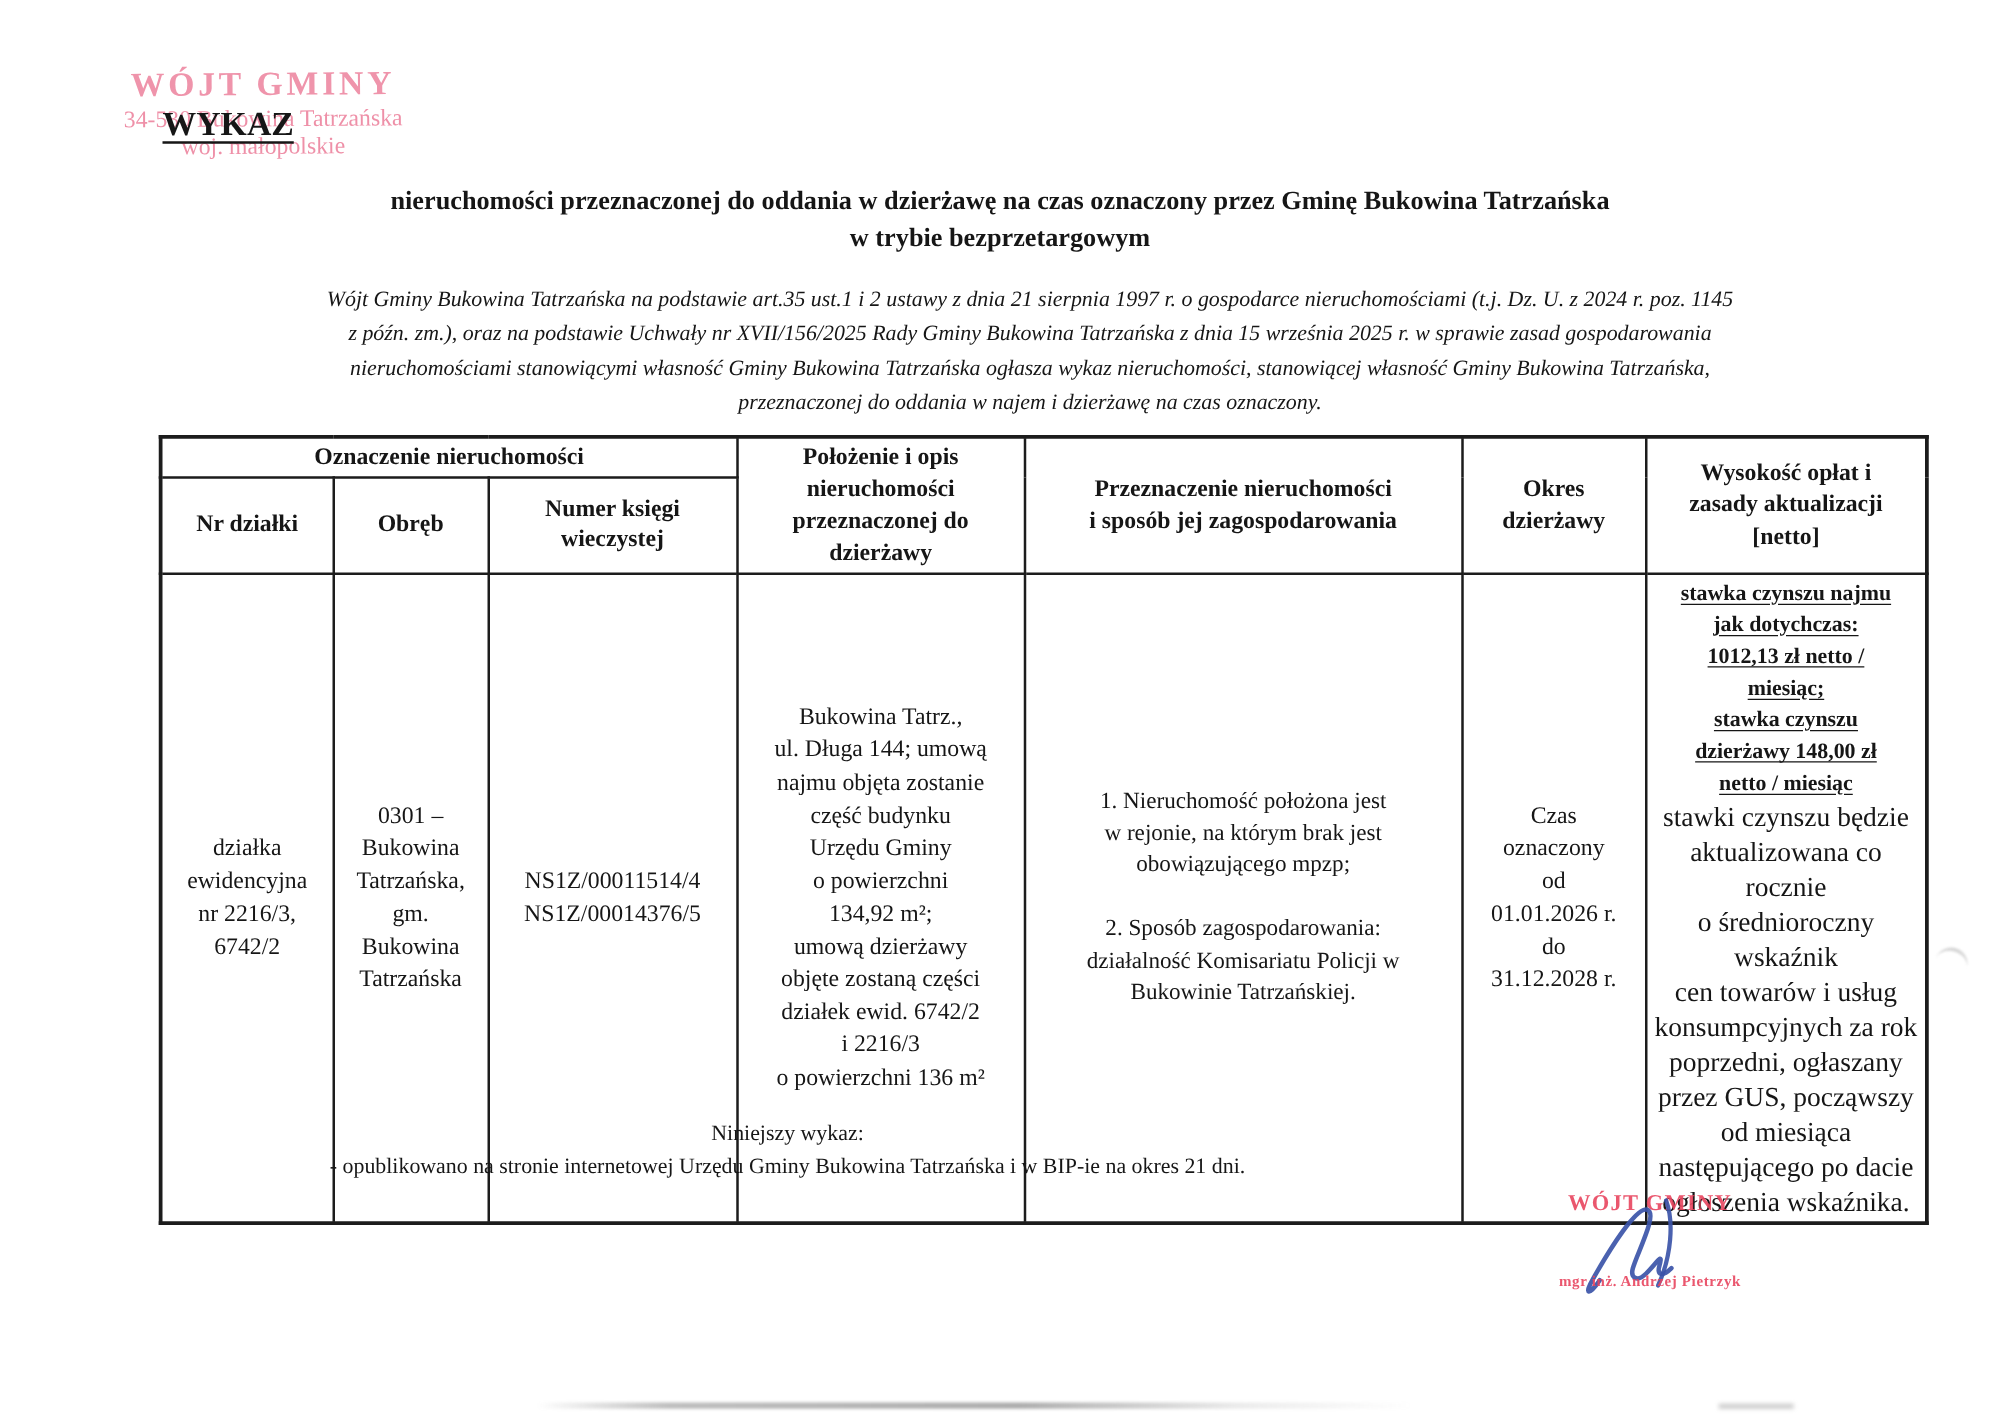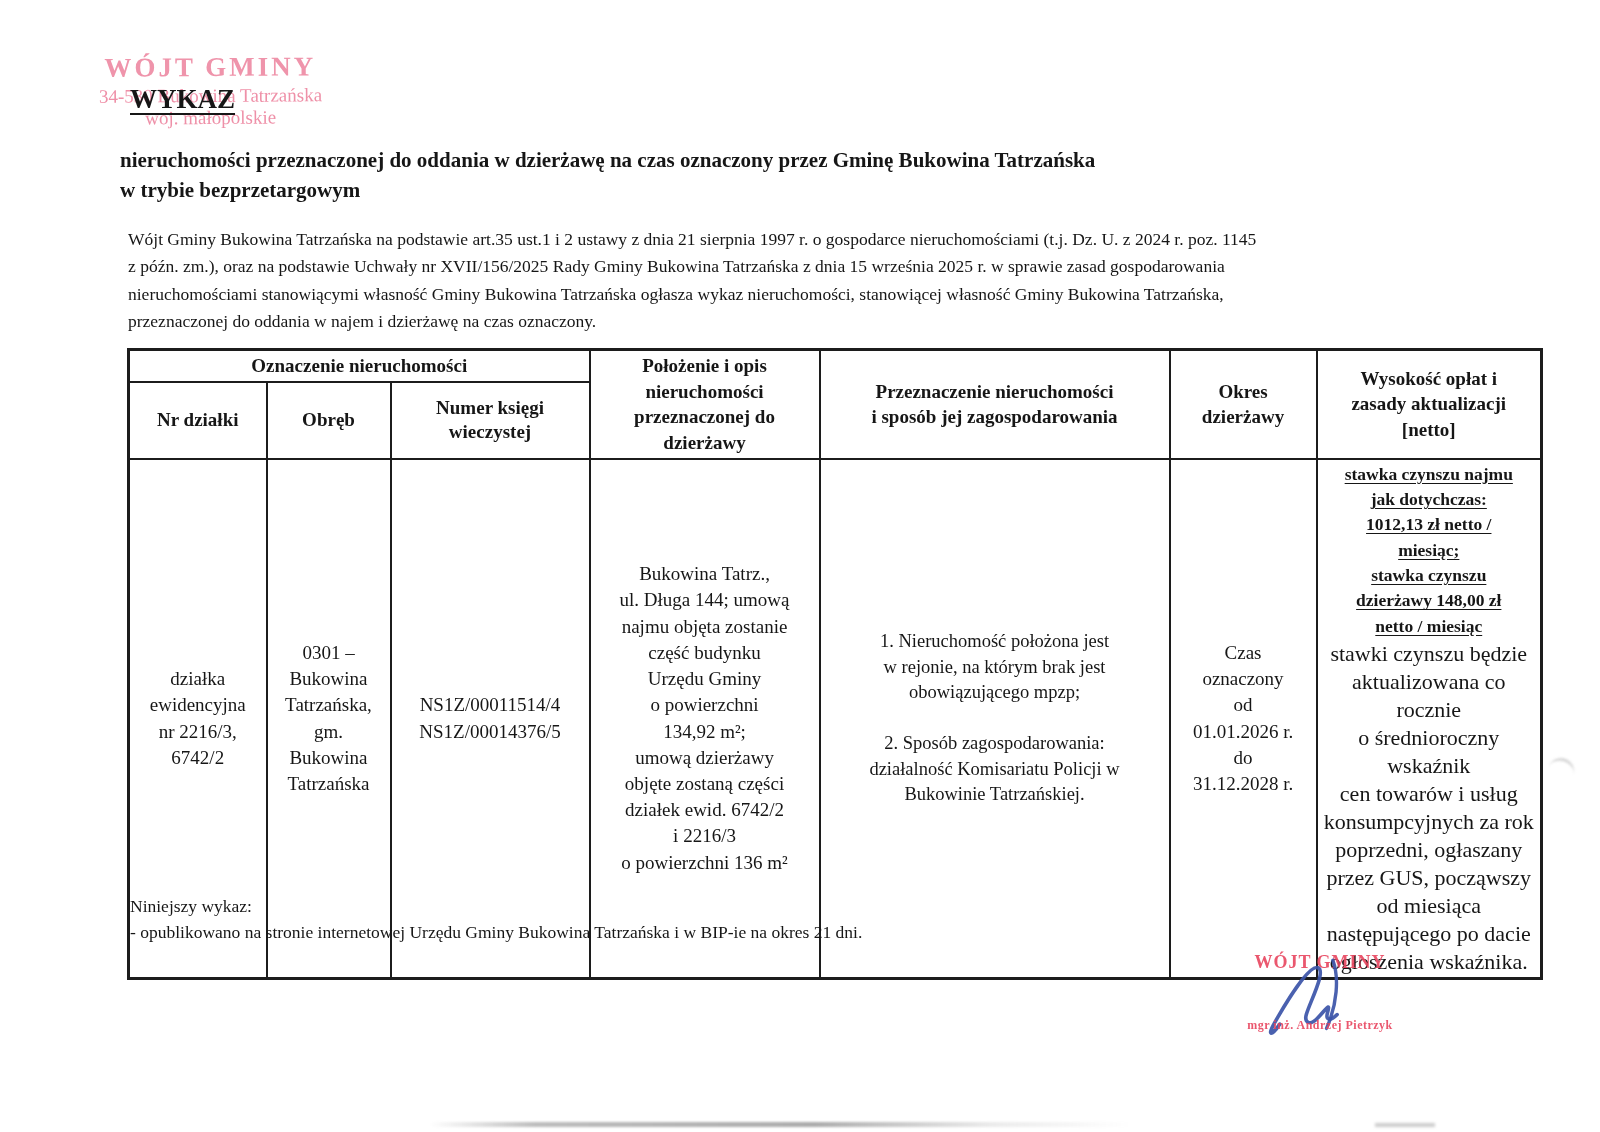--- a/index.html
+++ b/index.html
@@ -34,25 +34,25 @@
   .stamp .l3{font-size:19px;opacity:.95;}
 
   
   .title{
     position:absolute;left:130px;top:84px;width:1360px;
     text-align:left;font-size:27px;font-weight:bold;
     text-decoration:underline;text-underline-offset:5px;text-decoration-thickness:2px;
   }
   .subtitle{
     position:absolute;left:120px;top:145px;width:1360px;
-    font-size:21px;font-weight:bold;line-height:1.45;
+    text-align:center;font-size:21px;font-weight:bold;line-height:1.45;
   }
   .intro{
     position:absolute;left:128px;top:226px;width:1392px;
-    font-size:17.5px;line-height:1.56;
+    text-align:center;font-size:17.5px;line-height:1.56;font-style:italic;
   }
 
   
   table.wykaz{
     position:absolute;left:127px;top:348px;width:1413px;
     border-collapse:collapse;table-layout:fixed;
     font-size:19px;
     padding-left:28px;
   }
   table.wykaz td{
@@ -72,21 +72,21 @@
   }
   .fees-emphasis{
     font-weight:bold;text-decoration:underline;
     text-underline-offset:3px;line-height:1.45;font-size:17.5px;
   }
   .fees-rest{line-height:1.27;font-size:22px;margin-top:1px;}
 
   
   .footnotes{
     position:absolute;left:130px;top:893px;width:1000px;
-    font-size:17.5px;line-height:1.5;text-align:left;
+    font-size:17.5px;line-height:1.5;text-align:center;
   }
 
   
   .sig{
     position:absolute;left:1150px;top:952px;width:340px;height:110px;
     color:var(--sig_red);text-align:center;
   }
   .sig .sig-title{font-size:18px;font-weight:bold;letter-spacing:1px;opacity:.9;}
   .sig .sig-name{font-size:12px;font-weight:bold;margin-top:45px;letter-spacing:.5px;opacity:.9;}
   .sig svg{

